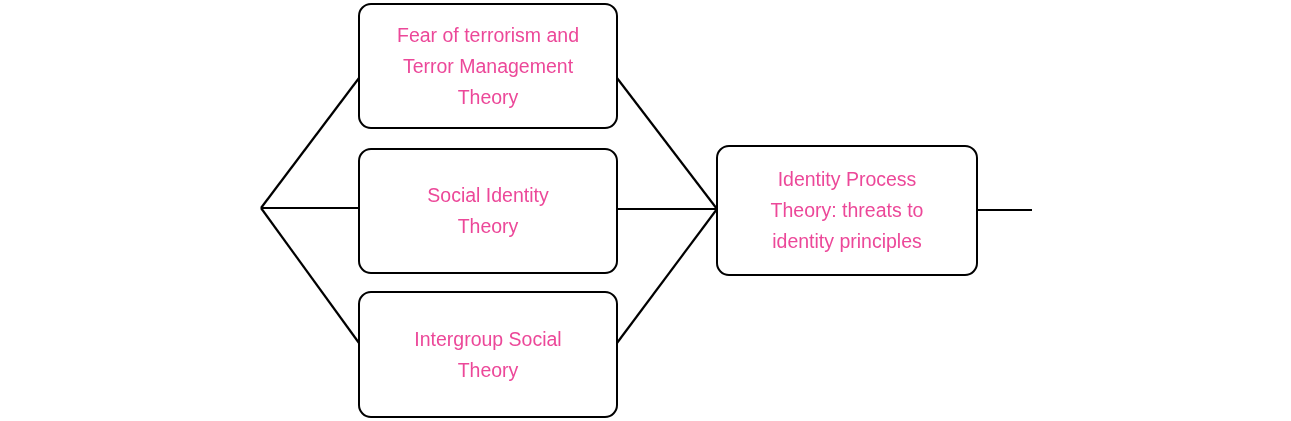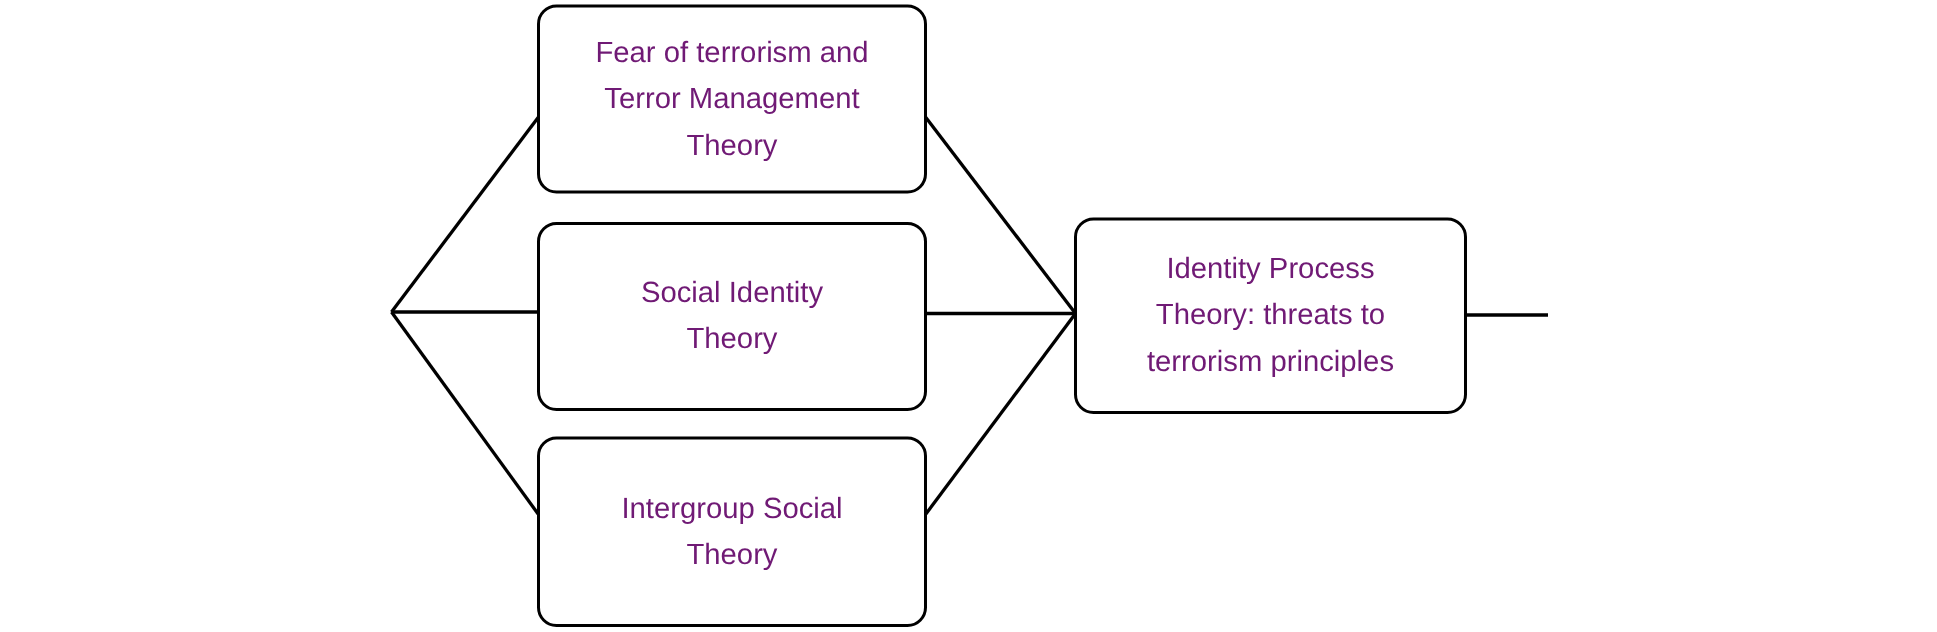--- a/index.html
+++ b/index.html
@@ -32,21 +32,21 @@
     border: 2px solid #000000;
     border-radius: 13px;
     display: flex;
     align-items: center;
     justify-content: center;
     z-index: 2;
   }
   .node-label {
     font-size: 19.5px;
     line-height: 31px;
-    color: #701a75;
+    color: #ec4899;
     text-align: center;
     white-space: pre-line;
     padding: 0 10px;
   }
   .node-label.bold {
     font-weight: bold;
   }
 
   
   #node-social-representations {
@@ -98,17 +98,17 @@
   </div>
 
   <div class="node-box" id="node-intergroup-threat">
     <div class="node-label">Intergroup Social
 Theory</div>
   </div>
 
   <div class="node-box" id="node-identity-process">
     <div class="node-label">Identity Process
 Theory: threats to
-terrorism principles</div>
+identity principles</div>
   </div>
 
 
 </div>
 
 </body></html>

